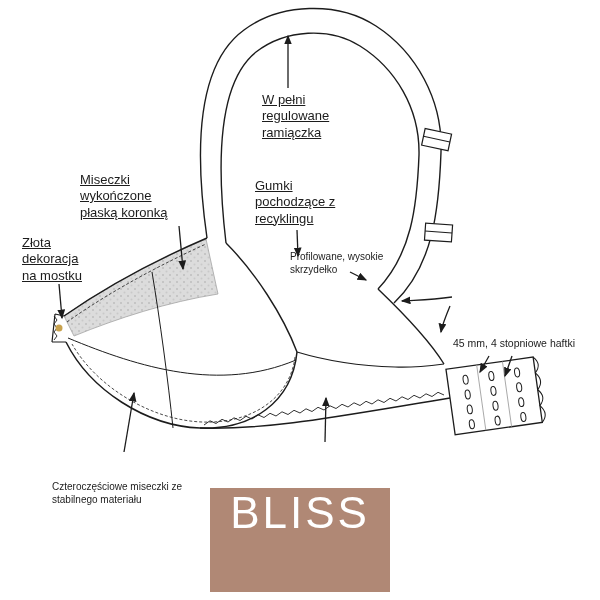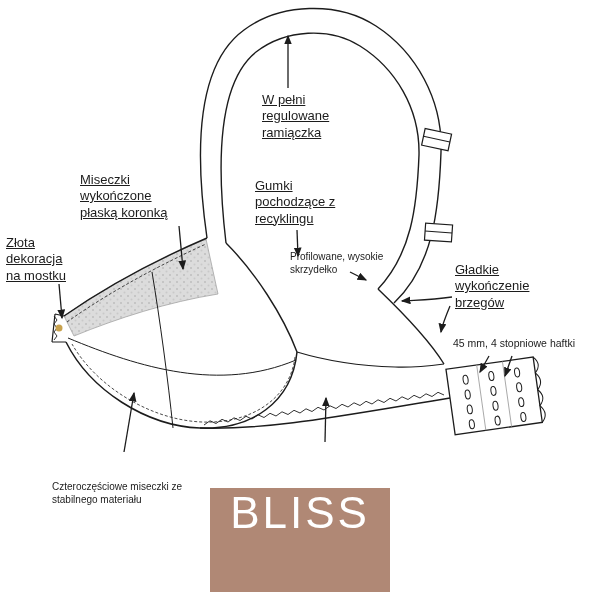--- a/index.html
+++ b/index.html
@@ -5,21 +5,21 @@
   * { margin:0; padding:0; box-sizing:border-box; }
   html,body { width:600px; height:600px; background:#ffffff; font-family:"Liberation Sans", sans-serif; }
   .stage { position:relative; width:600px; height:600px; background:#fff; overflow:hidden; }
   svg.draw { position:absolute; left:0; top:0; }
   .lbl { position:absolute; color:#1c1c1c; line-height:1.25; font-weight:400; }
   .f11 { font-size:13px;text-decoration:underline; }
   .f10 { font-size:10px; }
   #lbl-straps   { left:262px; top:92px;  width:84px; }
   #lbl-lace     { left:80px;  top:172px; width:100px; }
   #lbl-elastic  { left:255px; top:178px; width:92px; }
-  #lbl-gold     { left:6px;  top:235px; width:74px; }
+  #lbl-gold     { left:22px;  top:235px; width:74px; }
   #lbl-wing     { left:290px; top:251px; width:128px; }
   #lbl-edges    { left:455px; top:262px; width:100px; }
   #lbl-hooks    { left:453px; top:337px; width:146px; font-size:10.5px; }
   #lbl-fourpart { left:52px;  top:449px; width:142px;margin-top:32px; }
   #lbl-band     { left:278px; top:447px; width:140px; }
   .brand { position:absolute; left:210px; top:488px; width:180px; height:104px;
            background:#b08875; display:flex; align-items:flex-start; justify-content:center; }
   .brand span { color:#ffffff; font-size:44px; letter-spacing:3px; font-weight:400; }
 </style>
 </head>
@@ -116,21 +116,20 @@
       <path d="M124,452 L134,393" marker-end="url(#ah)"></path>
       <path d="M325,442 L326,398" marker-end="url(#ah)"></path>
     </g>
   </svg>
 
   <div class="lbl f11" id="lbl-straps">W pełni regulowane ramiączka</div>
   <div class="lbl f11" id="lbl-lace">Miseczki wykończone płaską koronką</div>
   <div class="lbl f11" id="lbl-elastic">Gumki pochodzące z recyklingu</div>
   <div class="lbl f11" id="lbl-gold">Złota dekoracja na mostku</div>
   <div class="lbl f10" id="lbl-wing">Profilowane, wysokie skrzydełko</div>
-  <div class="lbl f11" id="lbl-edges">Gładkie wykończenie brzegów</div>
   <div class="lbl" id="lbl-hooks">45 mm, 4 stopniowe haftki</div>
   <div class="lbl f10" id="lbl-fourpart">Czteroczęściowe miseczki ze stabilnego materiału</div>
 
   <div class="brand">
     <span>BLISS</span>
   </div>
 
 </div>
 
 </body></html>

